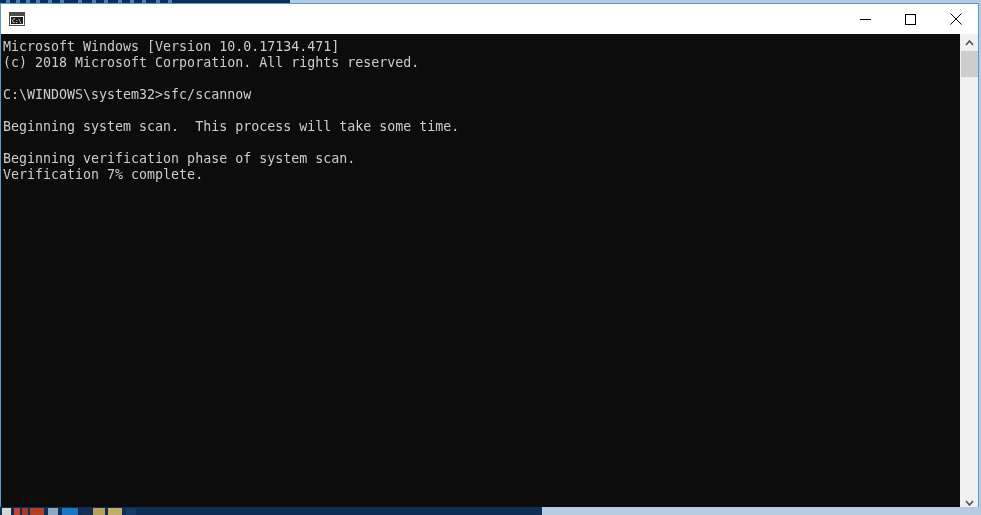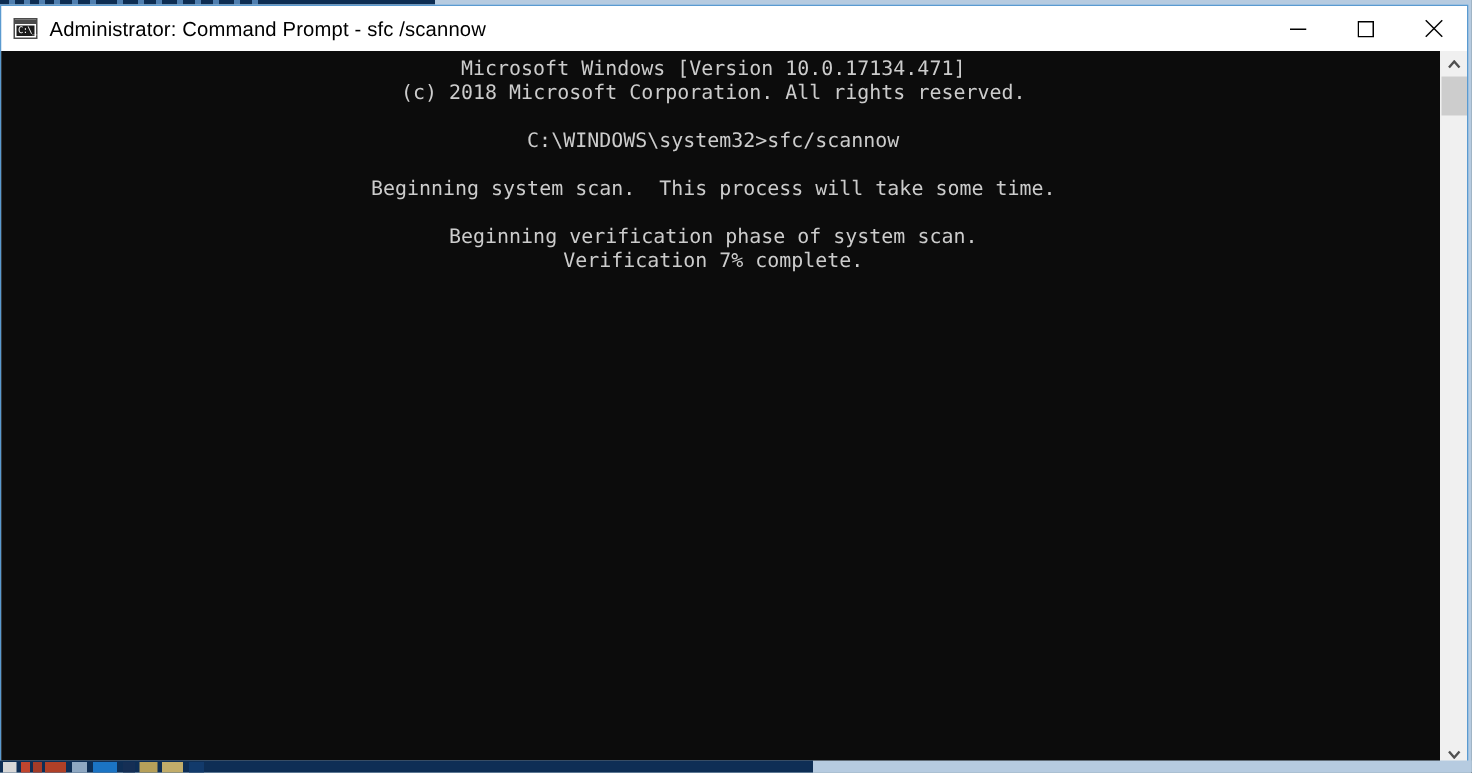--- a/index.html
+++ b/index.html
@@ -140,21 +140,20 @@
     flex: 1 1 auto;
     background: #0c0c0c;
     color: #cccccc;
     font-family: "DejaVu Sans Mono", monospace;
     font-size: 13.3px;
     line-height: 16px;
     padding: 5px 12px 0 2px;
     white-space: pre;
     overflow: hidden;
     letter-spacing: 0px;
-    text-align: center;
   }
   #console-output .line {
     height: 16px;
   }
 
   
   #console-scrollbar {
     width: 17px;
     flex: none;
     background: #f0f0f0;
@@ -207,21 +206,20 @@
   <div class="tick" style="left:168px"></div>
 </div>
 
 <div id="console-window">
 
   <div id="title-bar">
     <span id="app-icon">
       <span class="bar"></span>
       <span class="prompt">C:\_</span>
     </span>
-    <span id="window-title">Administrator: Command Prompt - sfc /scannow</span>
 
     <div id="window-controls">
       <button class="win-btn">
         <svg width="11" height="11" viewBox="0 0 11 11">
           <line x1="0" y1="5.5" x2="11" y2="5.5" stroke="#000000" stroke-width="1"></line>
         </svg>
       </button>
       <button class="win-btn">
         <svg width="11" height="11" viewBox="0 0 11 11">
           <rect x="0.5" y="0.5" width="10" height="10" fill="none" stroke="#000000" stroke-width="1"></rect>

